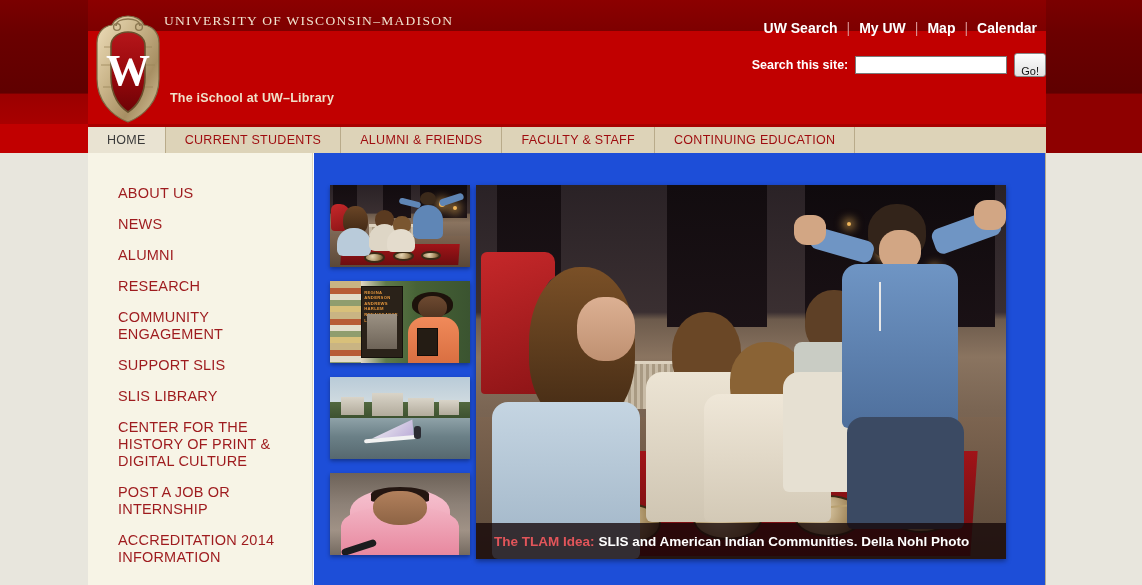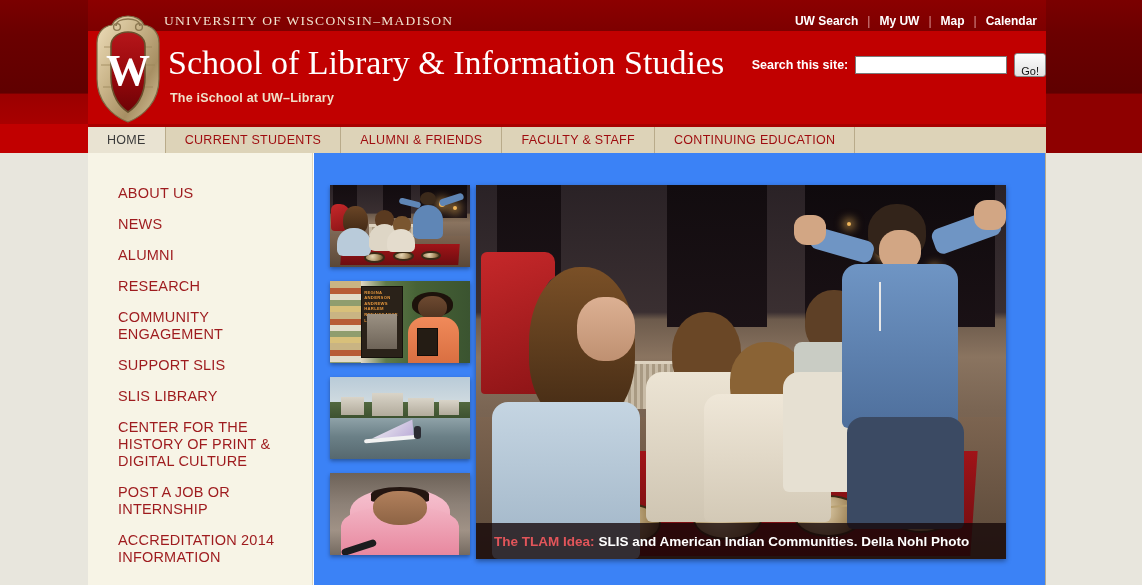--- a/index.html
+++ b/index.html
@@ -81,23 +81,23 @@
     position: absolute; left: 170px; top: 91px;
     color: #f0e0c8;
     font-size: 12.5px;
     font-weight: bold;
     letter-spacing: 0.2px;
     white-space: nowrap;
   }
 
   
   #util-nav {
-    position: absolute; right: 96px; top: 14px;
+    position: absolute; right: 96px; top: 20px;
     display: flex; align-items: center;
-    font-size: 12px; font-weight: bold;
+    font-size: 14px; font-weight: bold;
     color: #ffffff;
     z-index: 7;
   }
   #util-nav a {
     color: #ffffff; text-decoration: none;
     padding: 0 9px; white-space: nowrap;
   }
   #util-nav .sep {
     color: #d89090; font-weight: normal;
   }
@@ -200,21 +200,21 @@
     text-decoration: none;
     padding: 0 14px 0 30px;
     margin-bottom: 14px;
     cursor: pointer;
   }
 
   
   #content {
     position: absolute; left: 226px; top: 0;
     width: 731px; height: 432px;
-    background: #3b82f6;
+    background: #1d4ed8;
   }
 
   
   #thumbs {
     position: absolute; left: 16px; top: 32px;
     width: 140px;
   }
   .thumb {
     position: relative;
     width: 140px; height: 82px;
@@ -372,21 +372,20 @@
 
         <path d="M36 20 L36 100 M12 34 L60 34 M9 52 L63 52 M11 74 L61 74" stroke="#9a8558" stroke-width="0.9" fill="none" opacity="0.85"></path>
 
         <path d="M36 19 C27 19 19 24 19 33 L19 64 C19 83 28 94 36 99 C44 94 53 83 53 64 L53 33 C53 24 45 19 36 19 Z" fill="url(#redg)" stroke="#6a4f2c" stroke-width="1.6"></path>
 
         <text x="36" y="72" font-family="Liberation Serif, serif" font-size="44" font-weight="bold" fill="#ffffff" text-anchor="middle">W</text>
       </svg>
     </div>
 
     <div id="uw-title">UNIVERSITY OF WISCONSIN–MADISON</div>
-    <div id="site-title">School of Library &amp; Information Studies</div>
     <div id="site-subtitle">The iSchool at UW–Library</div>
 
     <div id="util-nav">
       <a href="#">UW Search</a>
       <span class="sep">|</span>
       <a href="#">My UW</a>
       <span class="sep">|</span>
       <a href="#">Map</a>
       <span class="sep">|</span>
       <a href="#">Calendar</a>

